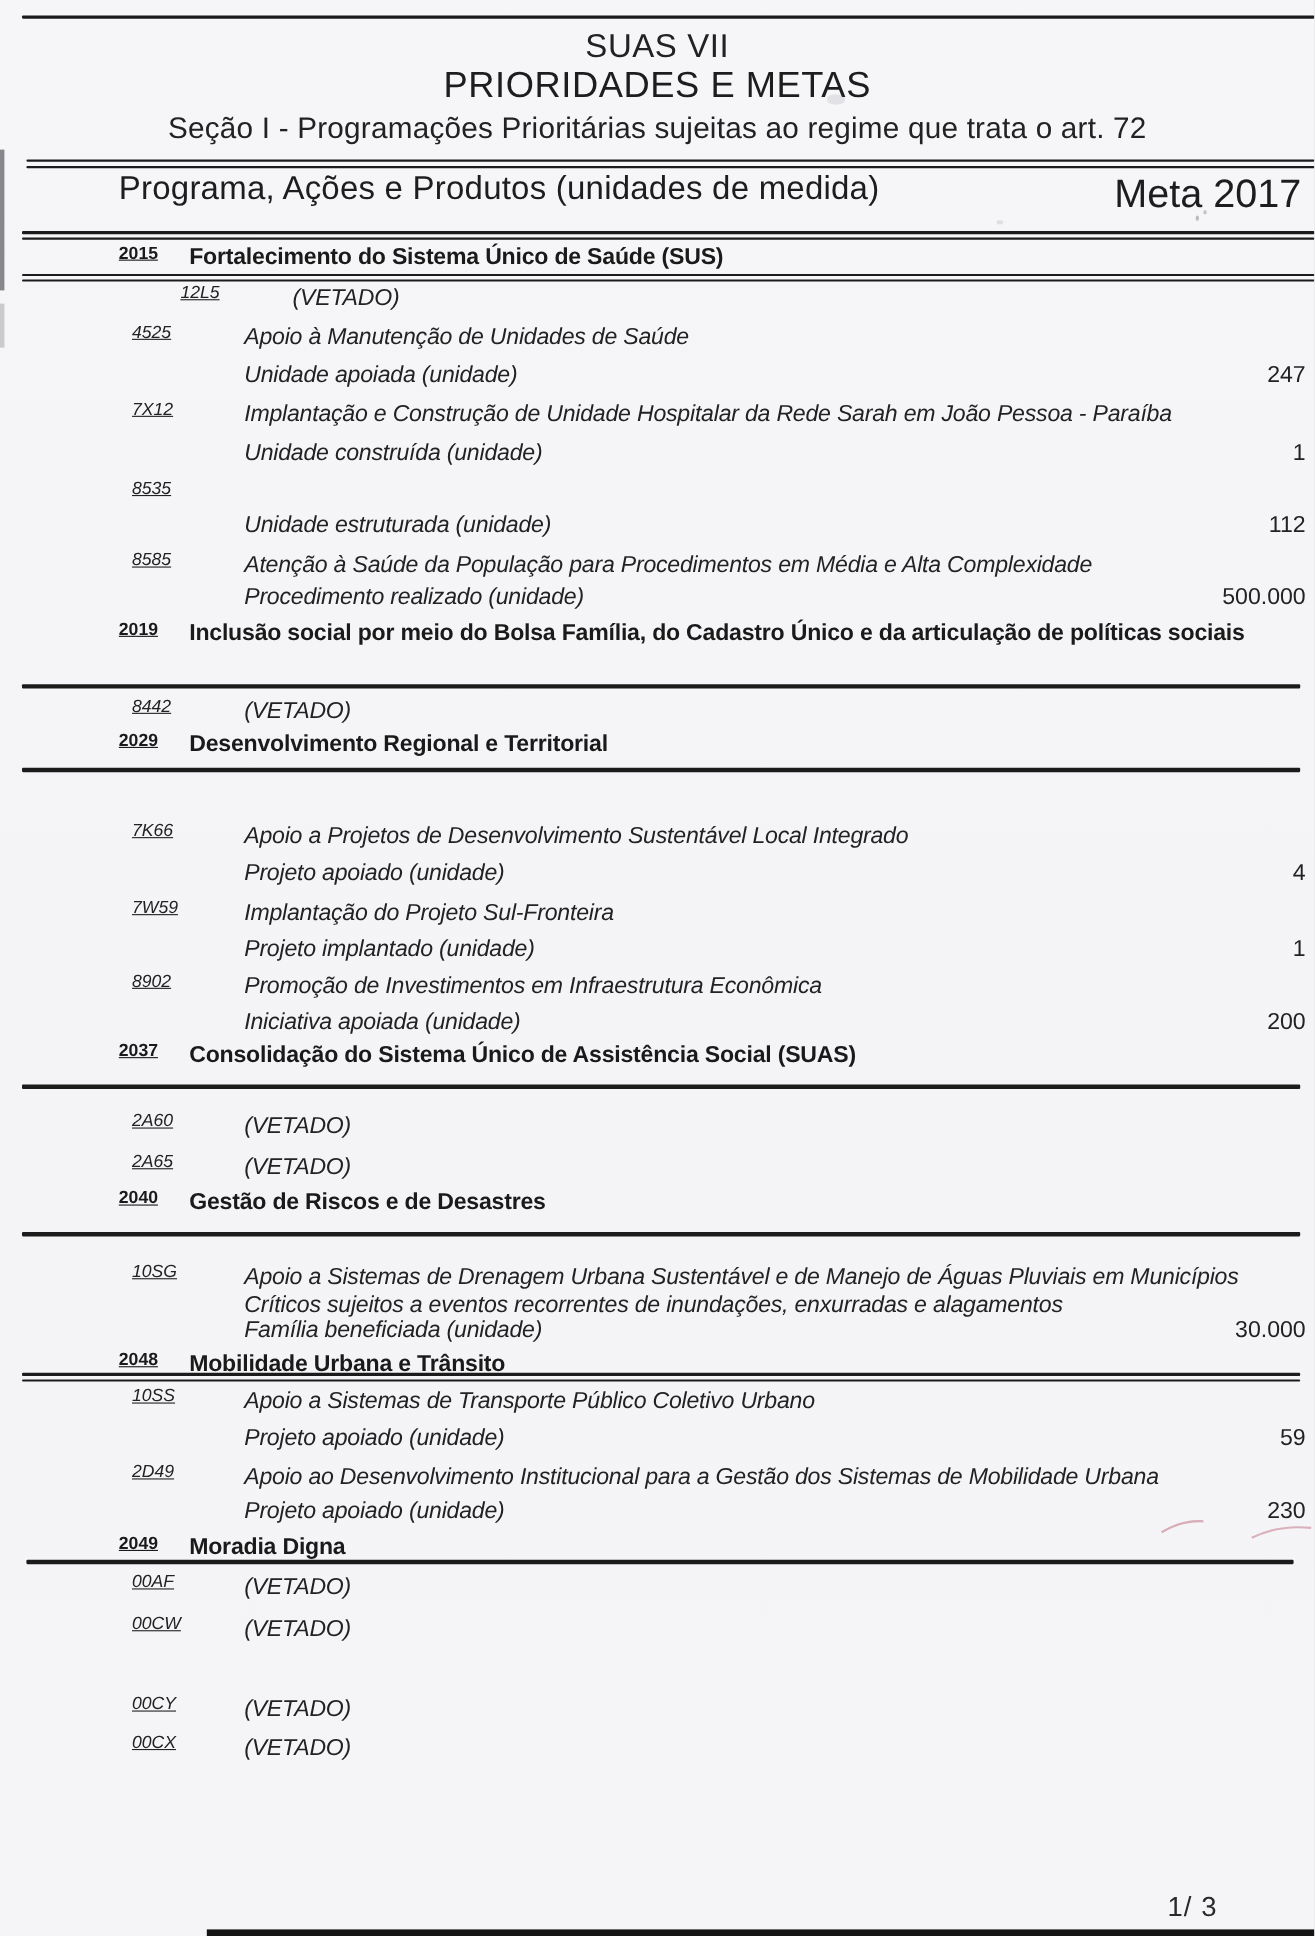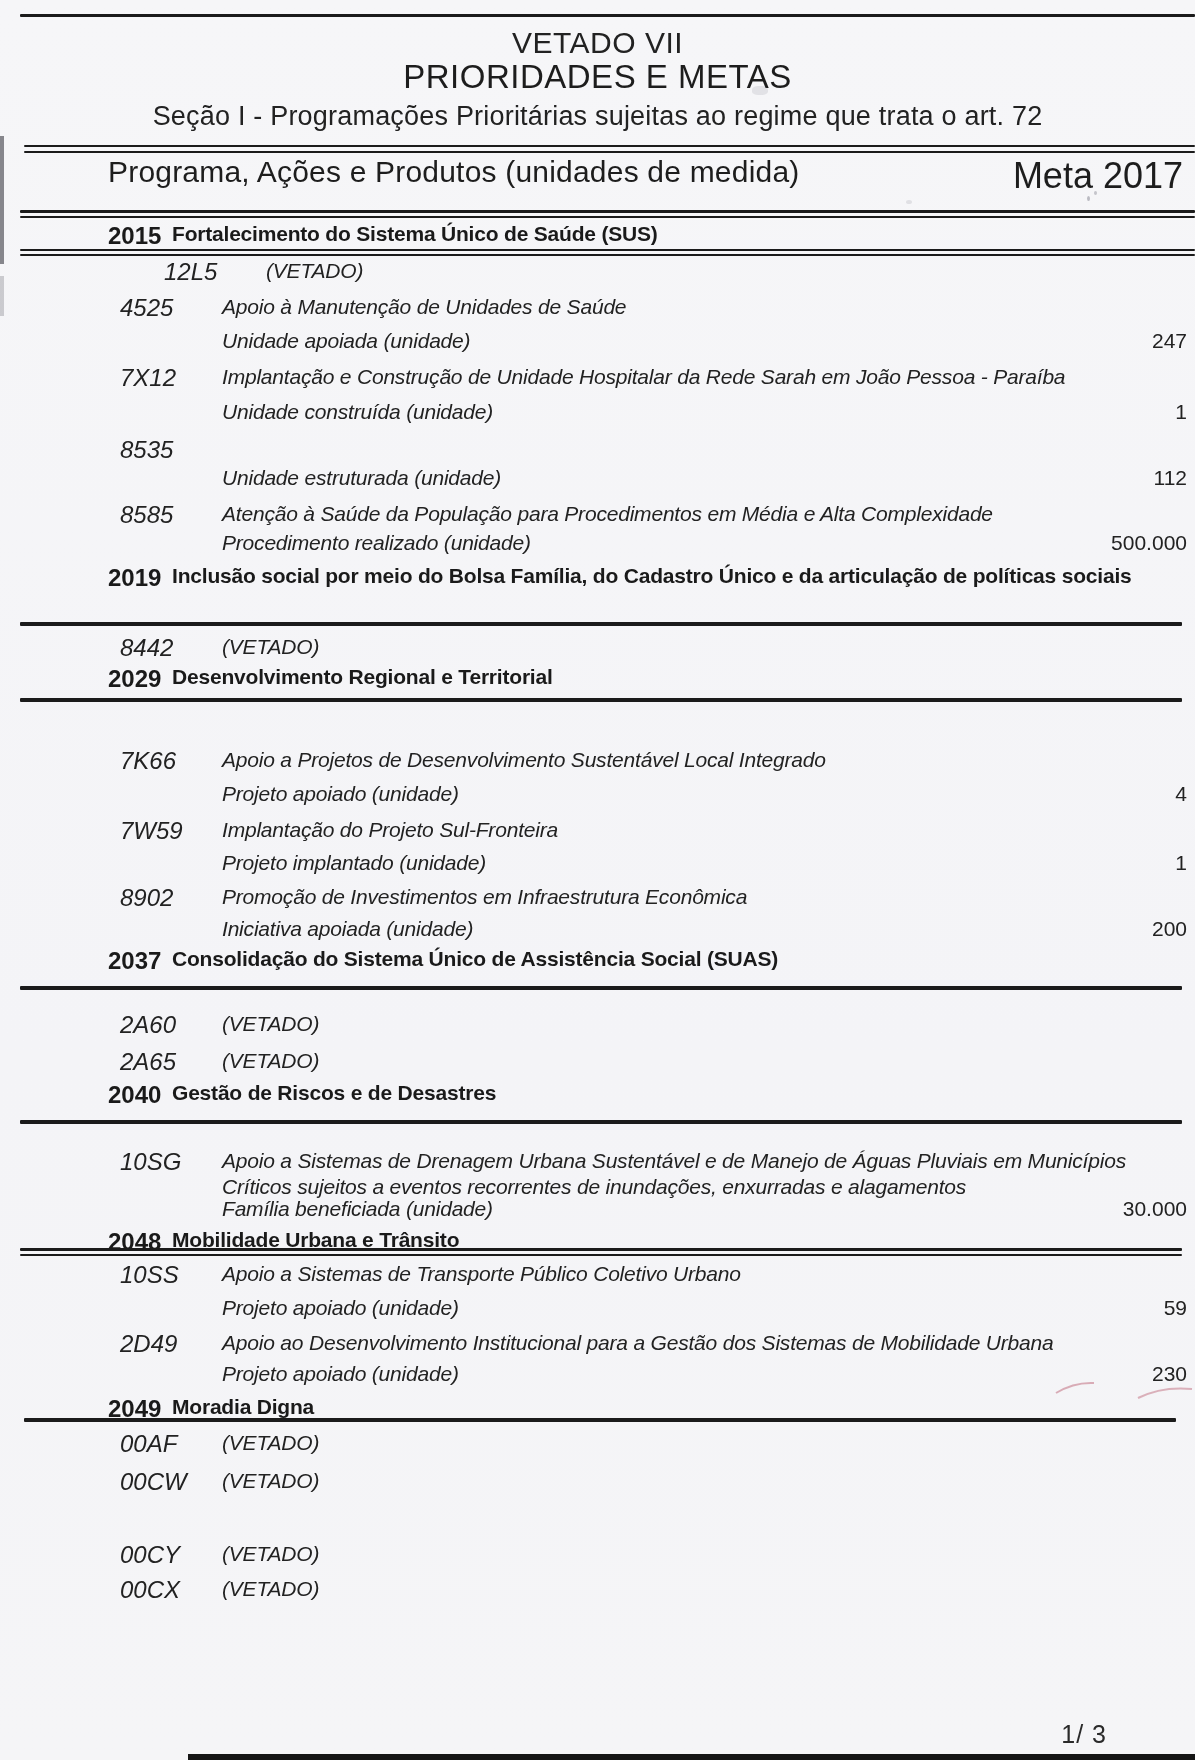--- a/index.html
+++ b/index.html
@@ -28,21 +28,21 @@
   }
   .col-header-left{
     position:absolute;top:155px;left:108px;
     font-size:30px;color:#1d1d1d;letter-spacing:.2px;
   }
   .col-header-right{
     position:absolute;top:155px;right:12px;
     font-size:36px;color:#1d1d1d;
   }
   .row{position:absolute;left:0;width:100%;height:30px;}
-  .row .code{position:absolute;top:0;font-size:24px;}
+  .row .code{position:absolute;top:0;font-size:16px;text-decoration:underline;}
   .row .text{position:absolute;top:0;font-size:21px;letter-spacing:-0.2px;}
   .row .value{position:absolute;top:0;right:8px;font-size:21px;text-align:right;color:#222;}
   .row.program .code{left:108px;font-weight:bold;color:#1a1a1a;}
   .row.program .text{left:172px;font-weight:bold;color:#1a1a1a;max-width:960px;}
   .row.action .code{left:120px;font-style:italic;color:#222;}
   .row.action .text{left:222px;font-style:italic;color:#222;max-width:935px;line-height:26px;}
   .row.product .text{left:222px;font-style:italic;color:#222;}
   .pen-mark{position:absolute;left:1050px;top:1372px;}
   .speck{position:absolute;background:#8a8a95;border-radius:50%;}
   .edge-artifact{position:absolute;left:0;width:4px;background:#4a4a52;opacity:.65;}
@@ -50,21 +50,21 @@
     position:absolute;top:1720px;right:88px;
     font-size:25px;color:#2a2a2a;letter-spacing:1px;
   }
   .bottom-strip{position:absolute;left:188px;top:1754px;width:1007px;height:6px;background:#151515;}
 </style>
 </head>
 <body>
 
 <div class="page">
 
-  <div class="title-1">VETADO VII</div>
+  <div class="title-1">SUAS VII</div>
   <div class="title-2">PRIORIDADES E METAS</div>
   <div class="section-heading">Seção I - Programações Prioritárias sujeitas ao regime que trata o art. 72</div>
 
   <div class="col-header-left">Programa, Ações e Produtos (unidades de medida)</div>
   <div class="col-header-right">Meta 2017</div>
 
   <div id="table-body">
       <div class="row program" style="top: 222px;">
         <span class="code">2015</span>
         <span class="text">Fortalecimento do Sistema Único de Saúde (SUS)</span>

